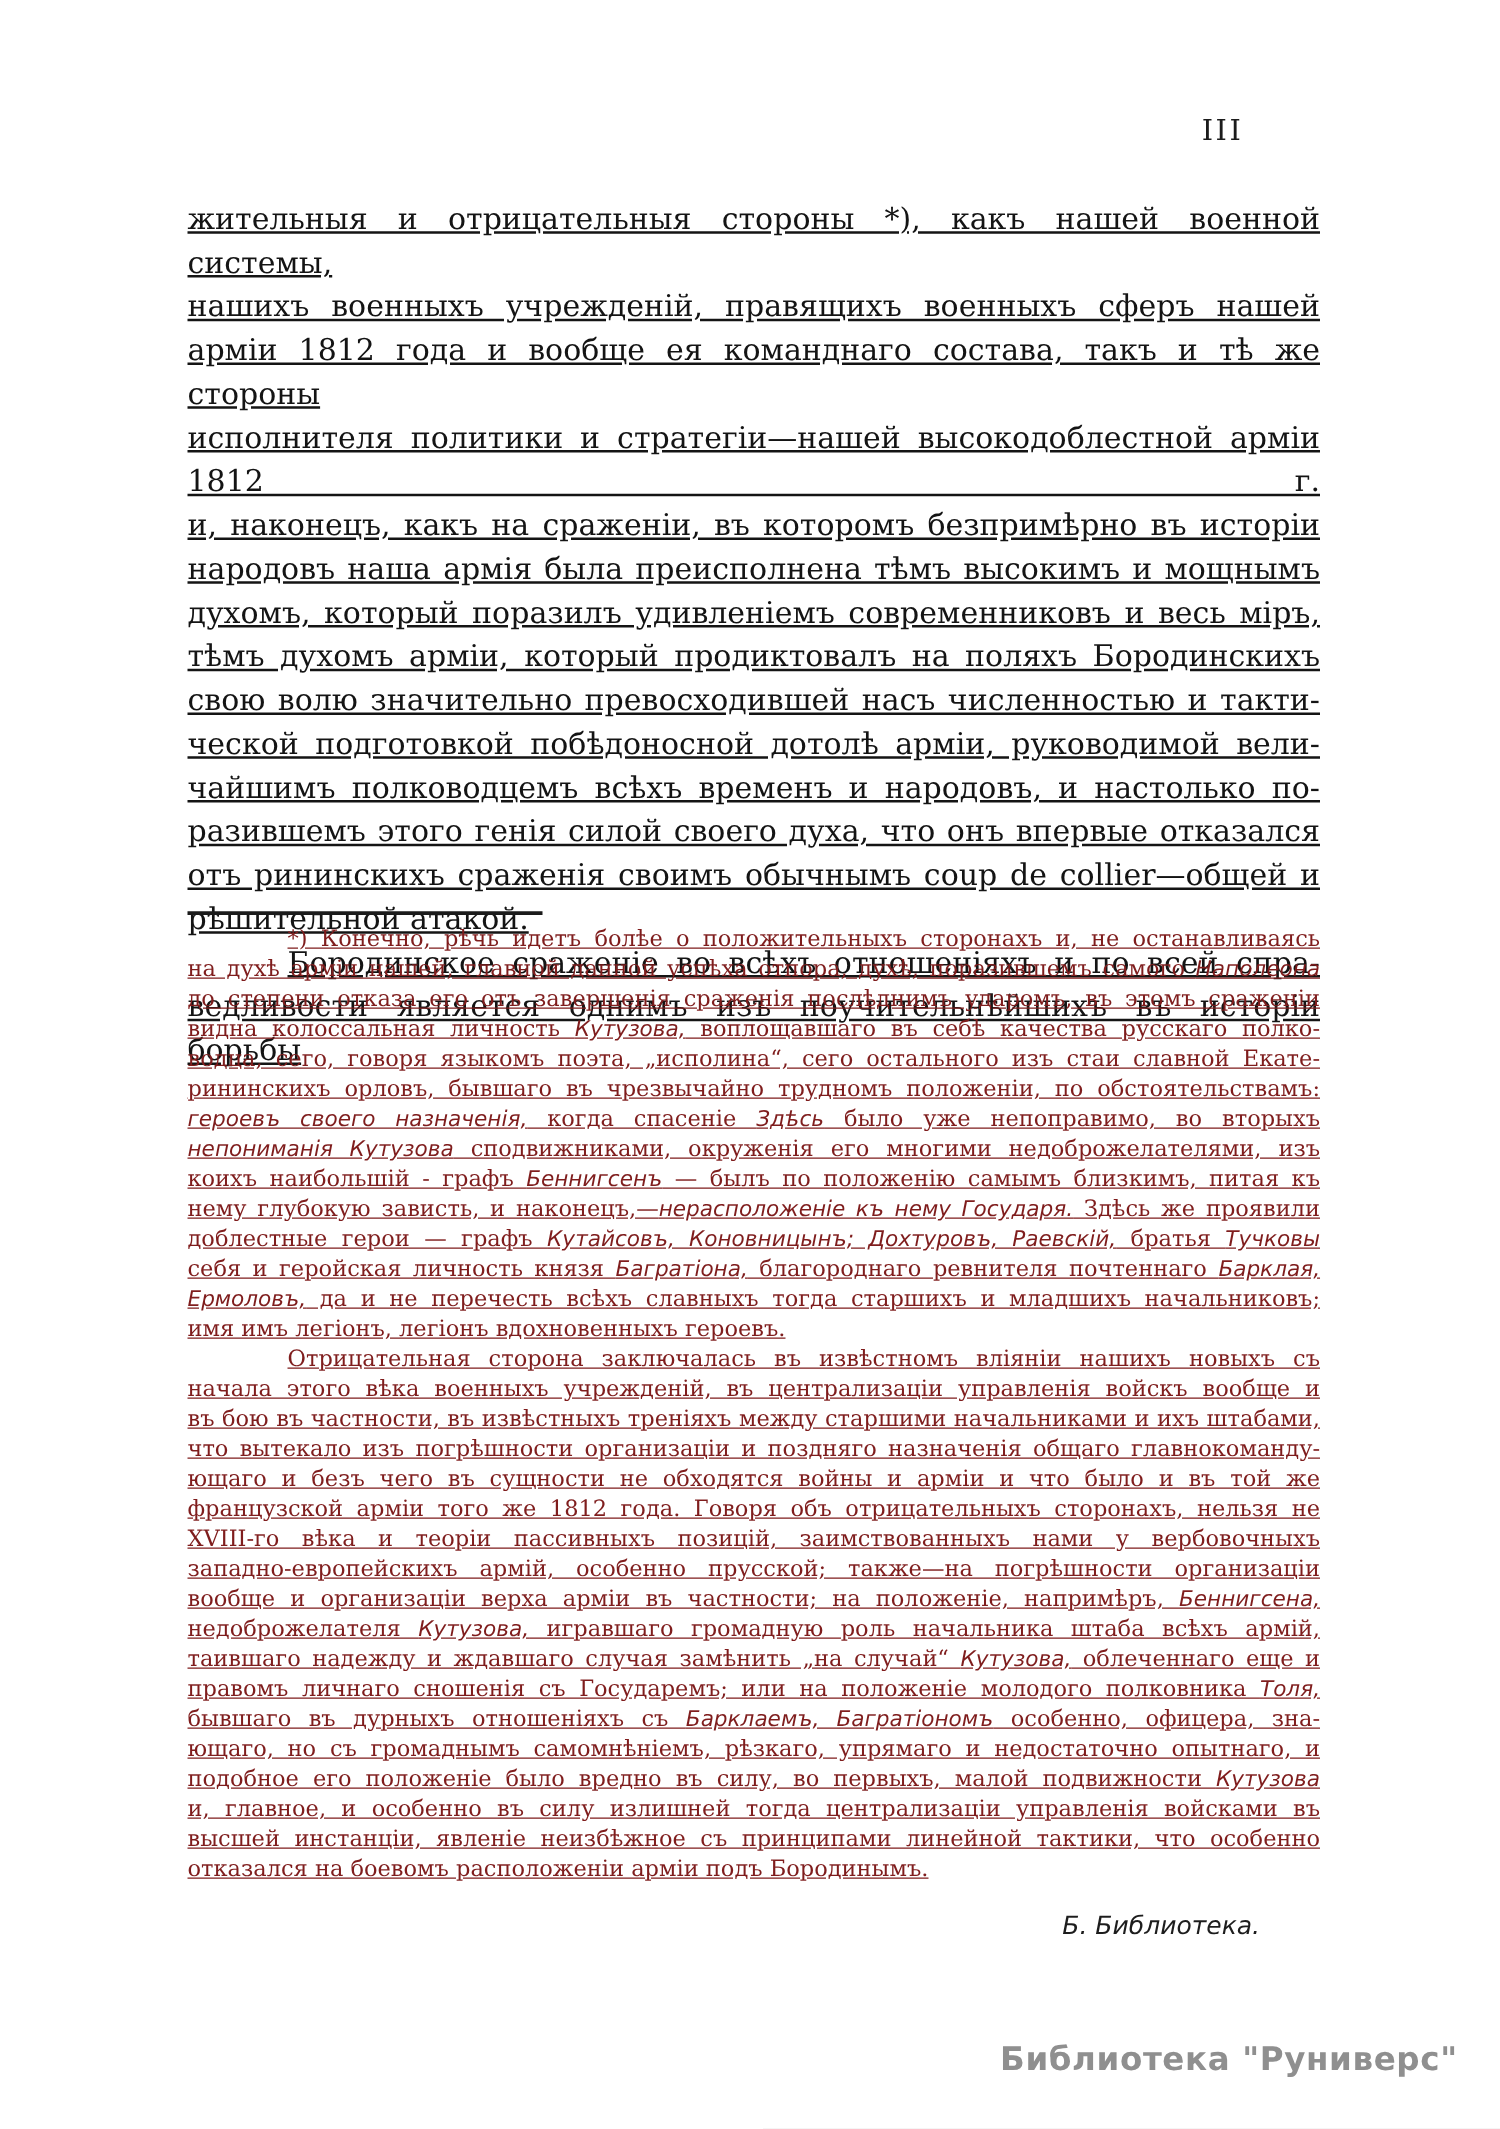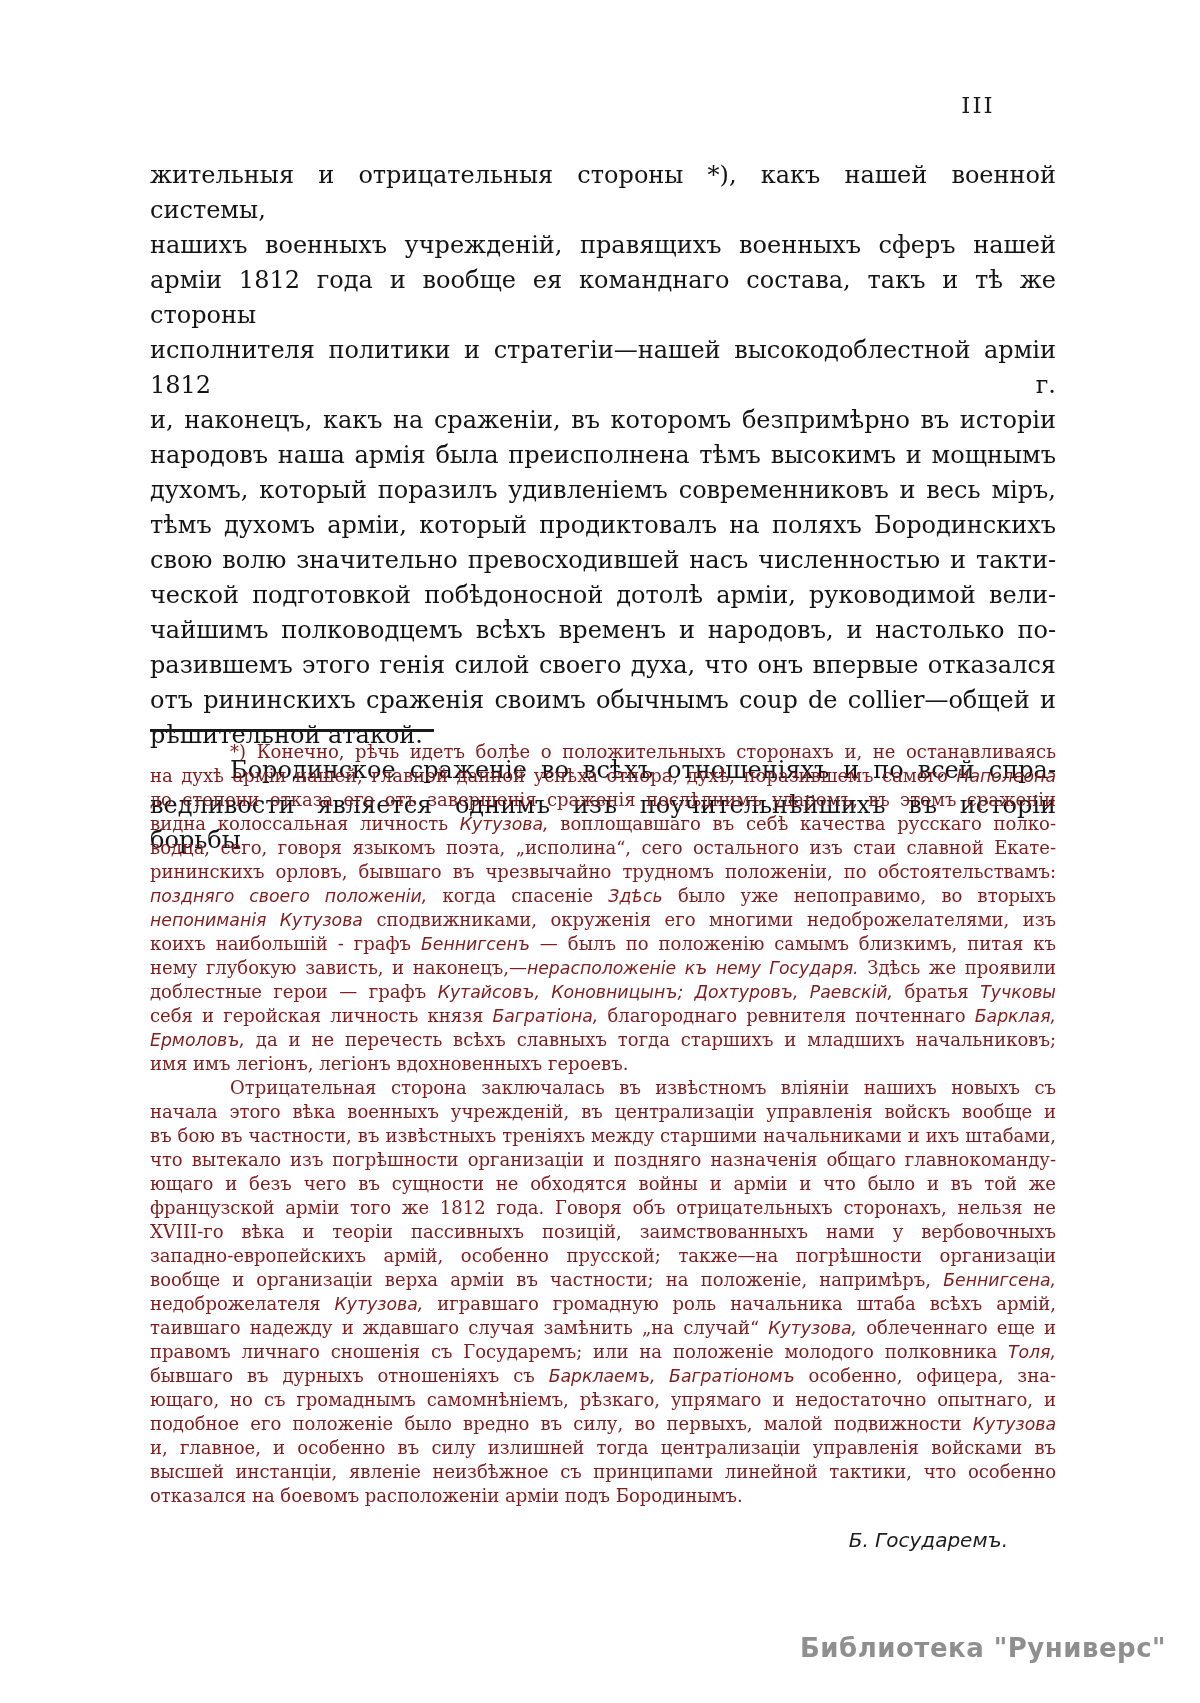--- a/index.html
+++ b/index.html
@@ -46,20 +46,21 @@
     left: 150px;
     width: 906px;
     font-size: 18px;
     line-height: 24px;
     color: #7f1d1d;
   }
   .tline {
     text-align: justify;
     text-align-last: justify;
     white-space: normal;
+    text-decoration: underline;
   }
   .tline.end { text-align-last: left; }
   .tline.indent { text-indent: 80px; }
   .it {
     font-style: italic;
     font-family: "DejaVu Sans", "Liberation Sans", sans-serif;
     font-size: 0.96em;
   }
   .signature {
     position: absolute;
@@ -113,21 +114,21 @@
 
   <div class="footnote-rule"></div>
 
   <div class="footnote-text">
       <div class="tline indent"><span>*) Конечно, рѣчь идетъ болѣе о положительныхъ сторонахъ и, не останавливаясь</span></div>
       <div class="tline"><span>на духѣ арміи нашей, главной данной успѣха отпора, духѣ, поразившемъ самого </span><span class="it">Наполеона</span></div>
       <div class="tline"><span>до степени отказа его отъ завершенія сраженія послѣднимъ ударомъ, въ этомъ сраженіи</span></div>
       <div class="tline"><span>видна колоссальная личность </span><span class="it">Кутузова,</span><span> воплощавшаго въ себѣ качества русскаго полко-</span></div>
       <div class="tline"><span>водца, сего, говоря языкомъ поэта, „исполина“, сего остального изъ стаи славной Екате-</span></div>
       <div class="tline"><span>рининскихъ орловъ, бывшаго въ чрезвычайно трудномъ положеніи, по обстоятельствамъ:</span></div>
-      <div class="tline"><span class="it">поздняго своего положеніи,</span><span> когда спасеніе </span><span class="it">Здѣсь</span><span> было уже непоправимо, во вторыхъ</span></div>
+      <div class="tline"><span class="it">героевъ своего назначенія,</span><span> когда спасеніе </span><span class="it">Здѣсь</span><span> было уже непоправимо, во вторыхъ</span></div>
       <div class="tline"><span class="it">непониманія Кутузова</span><span> сподвижниками, окруженія его многими недоброжелателями, изъ</span></div>
       <div class="tline"><span>коихъ наибольшій - графъ </span><span class="it">Беннигсенъ</span><span> — былъ по положенію самымъ близкимъ, питая къ</span></div>
       <div class="tline"><span>нему глубокую зависть, и наконецъ,—</span><span class="it">нерасположеніе къ нему Государя.</span><span> Здѣсь же проявили</span></div>
       <div class="tline"><span>доблестные герои — графъ </span><span class="it">Кутайсовъ, Коновницынъ; Дохтуровъ, Раевскій,</span><span> братья </span><span class="it">Тучковы</span></div>
       <div class="tline"><span>себя и геройская личность князя </span><span class="it">Багратіона,</span><span> благороднаго ревнителя почтеннаго </span><span class="it">Барклая,</span></div>
       <div class="tline"><span class="it">Ермоловъ,</span><span> да и не перечесть всѣхъ славныхъ тогда старшихъ и младшихъ начальниковъ;</span></div>
       <div class="tline end"><span>имя имъ легіонъ, легіонъ вдохновенныхъ героевъ.</span></div>
       <div class="tline indent"><span>Отрицательная сторона заключалась въ извѣстномъ вліяніи нашихъ новыхъ съ</span></div>
       <div class="tline"><span>начала этого вѣка военныхъ учрежденій, въ централизаціи управленія войскъ вообще и</span></div>
       <div class="tline"><span>въ бою въ частности, въ извѣстныхъ треніяхъ между старшими начальниками и ихъ штабами,</span></div>
@@ -141,17 +142,17 @@
       <div class="tline"><span>таившаго надежду и ждавшаго случая замѣнить „на случай“ </span><span class="it">Кутузова,</span><span> облеченнаго еще и</span></div>
       <div class="tline"><span>правомъ личнаго сношенія съ Государемъ; или на положеніе молодого полковника </span><span class="it">Толя,</span></div>
       <div class="tline"><span>бывшаго въ дурныхъ отношеніяхъ съ </span><span class="it">Барклаемъ, Багратіономъ</span><span> особенно, офицера, зна-</span></div>
       <div class="tline"><span>ющаго, но съ громаднымъ самомнѣніемъ, рѣзкаго, упрямаго и недостаточно опытнаго, и</span></div>
       <div class="tline"><span>подобное его положеніе было вредно въ силу, во первыхъ, малой подвижности </span><span class="it">Кутузова</span></div>
       <div class="tline"><span>и, главное, и особенно въ силу излишней тогда централизаціи управленія войсками въ</span></div>
       <div class="tline"><span>высшей инстанціи, явленіе неизбѣжное съ принципами линейной тактики, что особенно</span></div>
       <div class="tline end"><span>отказался на боевомъ расположеніи арміи подъ Бородинымъ.</span></div>
     </div>
 
-  <div class="signature">Б. Государемъ.</div>
+  <div class="signature">Б. Библиотека.</div>
 
   <div class="watermark">Библиотека "Руниверс"</div>
 
 </div>
 
 </body></html>

